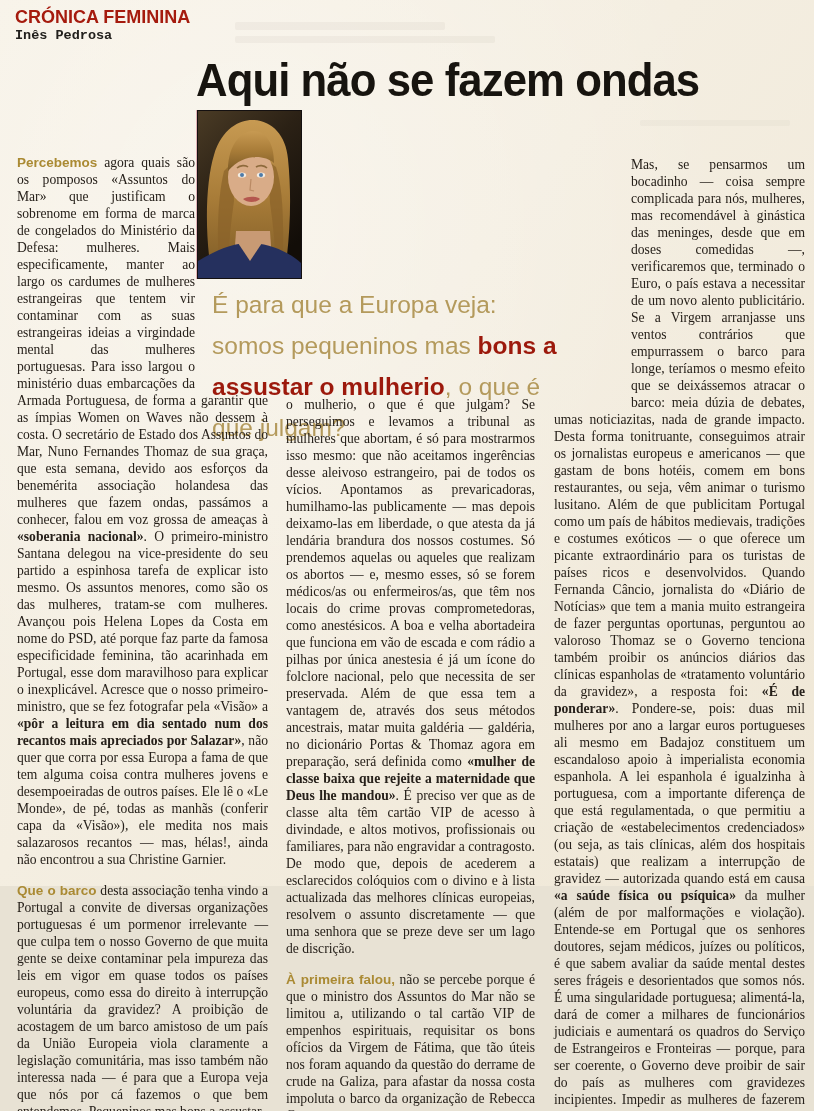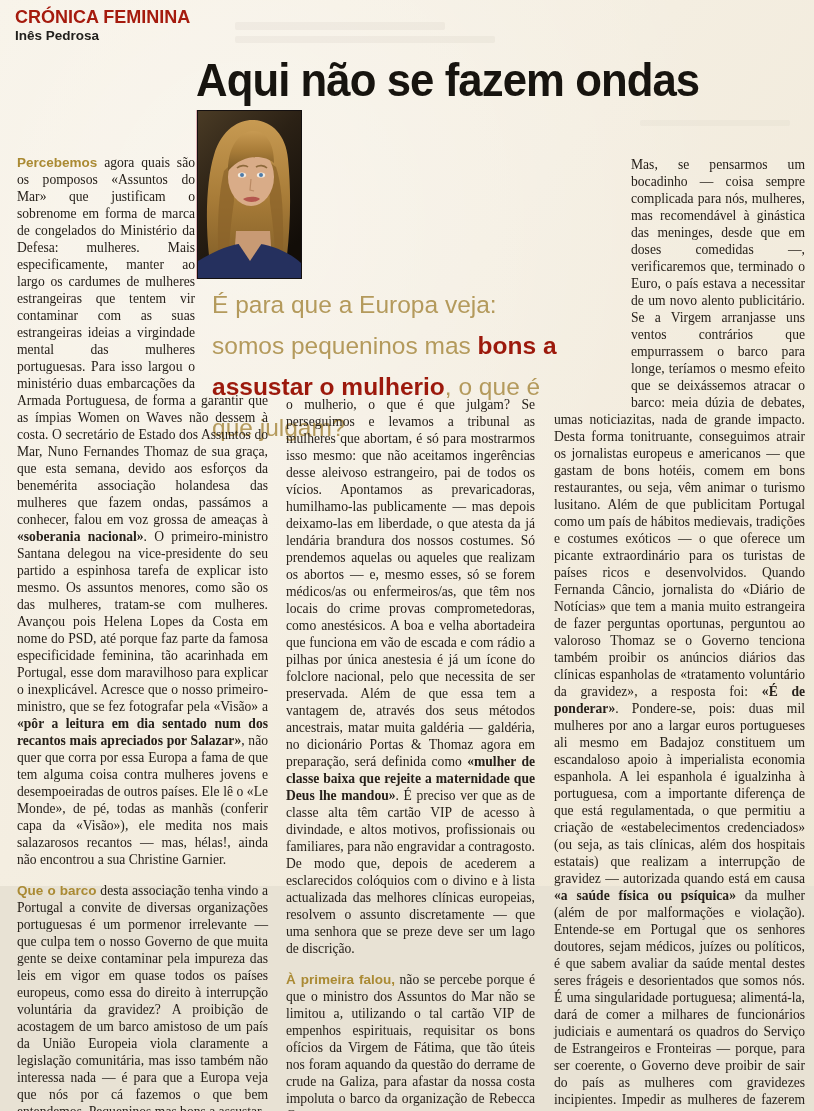--- a/index.html
+++ b/index.html
@@ -13,21 +13,21 @@
     color:#26201a;
   }
   
   .kicker{
     position:absolute;left:15px;top:7px;
     font-family:"Liberation Sans", sans-serif;
     font-weight:bold;font-size:18px;letter-spacing:0px;color:#a51b0e;
   }
   .author{
     position:absolute;left:15px;top:28px;
-    font-family:Liberation Sans, sans-serif;
+    font-family:Liberation Mono, monospace;
     font-weight:bold;font-size:13.5px;color:#22201d;
   }
   .headline{
     position:absolute;left:196px;top:52px;
     font-family:"Liberation Sans", sans-serif;
     font-weight:bold;font-size:47px;color:#17140f;
     letter-spacing:-1px;white-space:nowrap;
     transform:scaleX(0.93);transform-origin:left top;
   }
   

